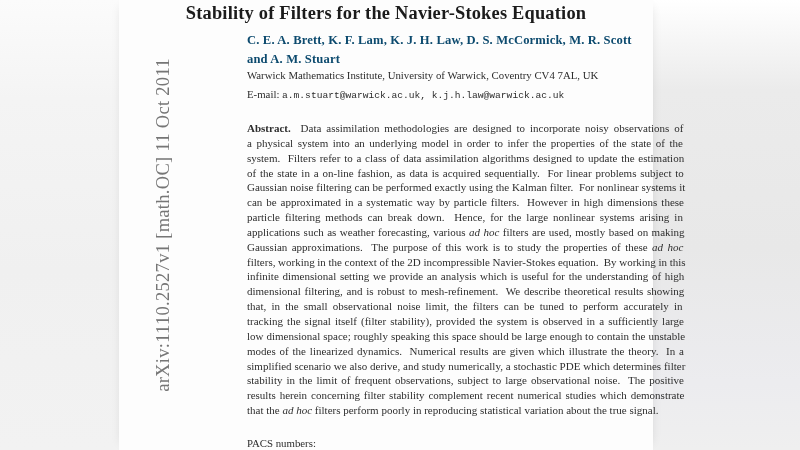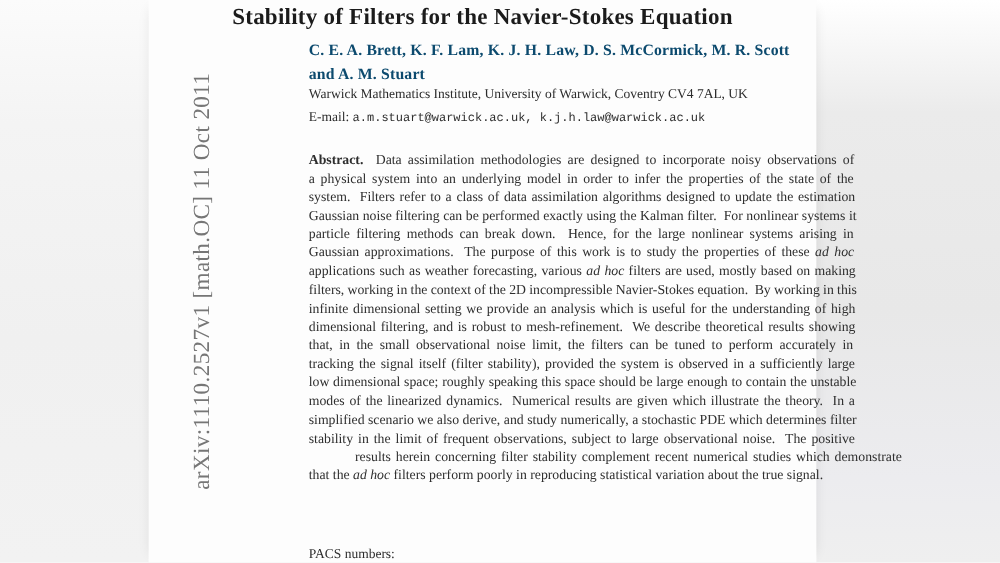--- a/index.html
+++ b/index.html
@@ -69,31 +69,33 @@
   <div class="authors l2">and A. M. Stuart</div>
 
   <div class="affiliation">Warwick Mathematics Institute, University of Warwick, Coventry CV4 7AL, UK</div>
 
   <div class="email"><span>E-mail: </span><span class="mono">a.m.stuart@warwick.ac.uk, k.j.h.law@warwick.ac.uk</span></div>
 
   <div class="abstract" id="abstract">
       <div class="abs-line" style="word-spacing: 2.18466px;"><span><span class="b">Abstract.</span><span>  Data assimilation methodologies are designed to incorporate noisy observations of</span></span></div>
       <div class="abs-line" style="word-spacing: 1.79871px; text-align: right;"><span><span>a physical system into an underlying model in order to infer the properties of the state of the</span></span></div>
       <div class="abs-line" style="word-spacing: 0.998958px;"><span><span>system.  Filters refer to a class of data assimilation algorithms designed to update the estimation</span></span></div>
+      <div class="abs-line" style="word-spacing: 1.10478px;"><span><span>of the state in a on-line fashion, as data is acquired sequentially.  For linear problems subject to</span></span></div>
       <div class="abs-line" style="word-spacing: 0.0947917px;"><span><span>Gaussian noise filtering can be performed exactly using the Kalman filter.  For nonlinear systems it</span></span></div>
+      <div class="abs-line" style="word-spacing: 1.18958px;"><span><span>can be approximated in a systematic way by particle filters.  However in high dimensions these</span></span></div>
       <div class="abs-line" style="word-spacing: 2.21875px;"><span><span>particle filtering methods can break down.  Hence, for the large nonlinear systems arising in</span></span></div>
+      <div class="abs-line" style="word-spacing: 0.707589px;"><span><span>applications such as weather forecasting, various </span><span class="i">ad hoc</span><span> filters are used, mostly based on making</span></span></div>
       <div class="abs-line" style="word-spacing: 1.60156px;"><span><span>Gaussian approximations.  The purpose of this work is to study the properties of these </span><span class="i">ad hoc</span></span></div>
-      <div class="abs-line" style="word-spacing: 0.707589px;"><span><span>applications such as weather forecasting, various </span><span class="i">ad hoc</span><span> filters are used, mostly based on making</span></span></div>
       <div class="abs-line" style="word-spacing: -0.138542px;"><span><span>filters, working in the context of the 2D incompressible Navier-Stokes equation.  By working in this</span></span></div>
       <div class="abs-line" style="word-spacing: 0.948661px;"><span><span>infinite dimensional setting we provide an analysis which is useful for the understanding of high</span></span></div>
       <div class="abs-line" style="word-spacing: 1.05078px; text-align: center;"><span><span>dimensional filtering, and is robust to mesh-refinement.  We describe theoretical results showing</span></span></div>
       <div class="abs-line" style="word-spacing: 2.41667px;"><span><span>that, in the small observational noise limit, the filters can be tuned to perform accurately in</span></span></div>
       <div class="abs-line" style="word-spacing: 1.32031px;"><span><span>tracking the signal itself (filter stability), provided the system is observed in a sufficiently large</span></span></div>
       <div class="abs-line" style="word-spacing: 0.235491px;"><span><span>low dimensional space; roughly speaking this space should be large enough to contain the unstable</span></span></div>
       <div class="abs-line" style="word-spacing: 1.08691px;"><span><span>modes of the linearized dynamics.  Numerical results are given which illustrate the theory.  In a</span></span></div>
       <div class="abs-line" style="word-spacing: 0.0528846px;"><span><span>simplified scenario we also derive, and study numerically, a stochastic PDE which determines filter</span></span></div>
       <div class="abs-line" style="word-spacing: 1.25893px;"><span><span>stability in the limit of frequent observations, subject to large observational noise.  The positive</span></span></div>
-      <div class="abs-line" style="word-spacing: 1.16406px; margin-left: 37px;"><span><span>results herein concerning filter stability complement recent numerical studies which demonstrate</span></span></div>
+      <div class="abs-line" style="word-spacing: 1.16406px;"><span><span>results herein concerning filter stability complement recent numerical studies which demonstrate</span></span></div>
       <div class="abs-line"><span><span>that the </span><span class="i">ad hoc</span><span> filters perform poorly in reproducing statistical variation about the true signal.</span></span></div>
     </div>
 
   <div class="pacs">PACS numbers:</div>
 </div>
 
 </body></html>

